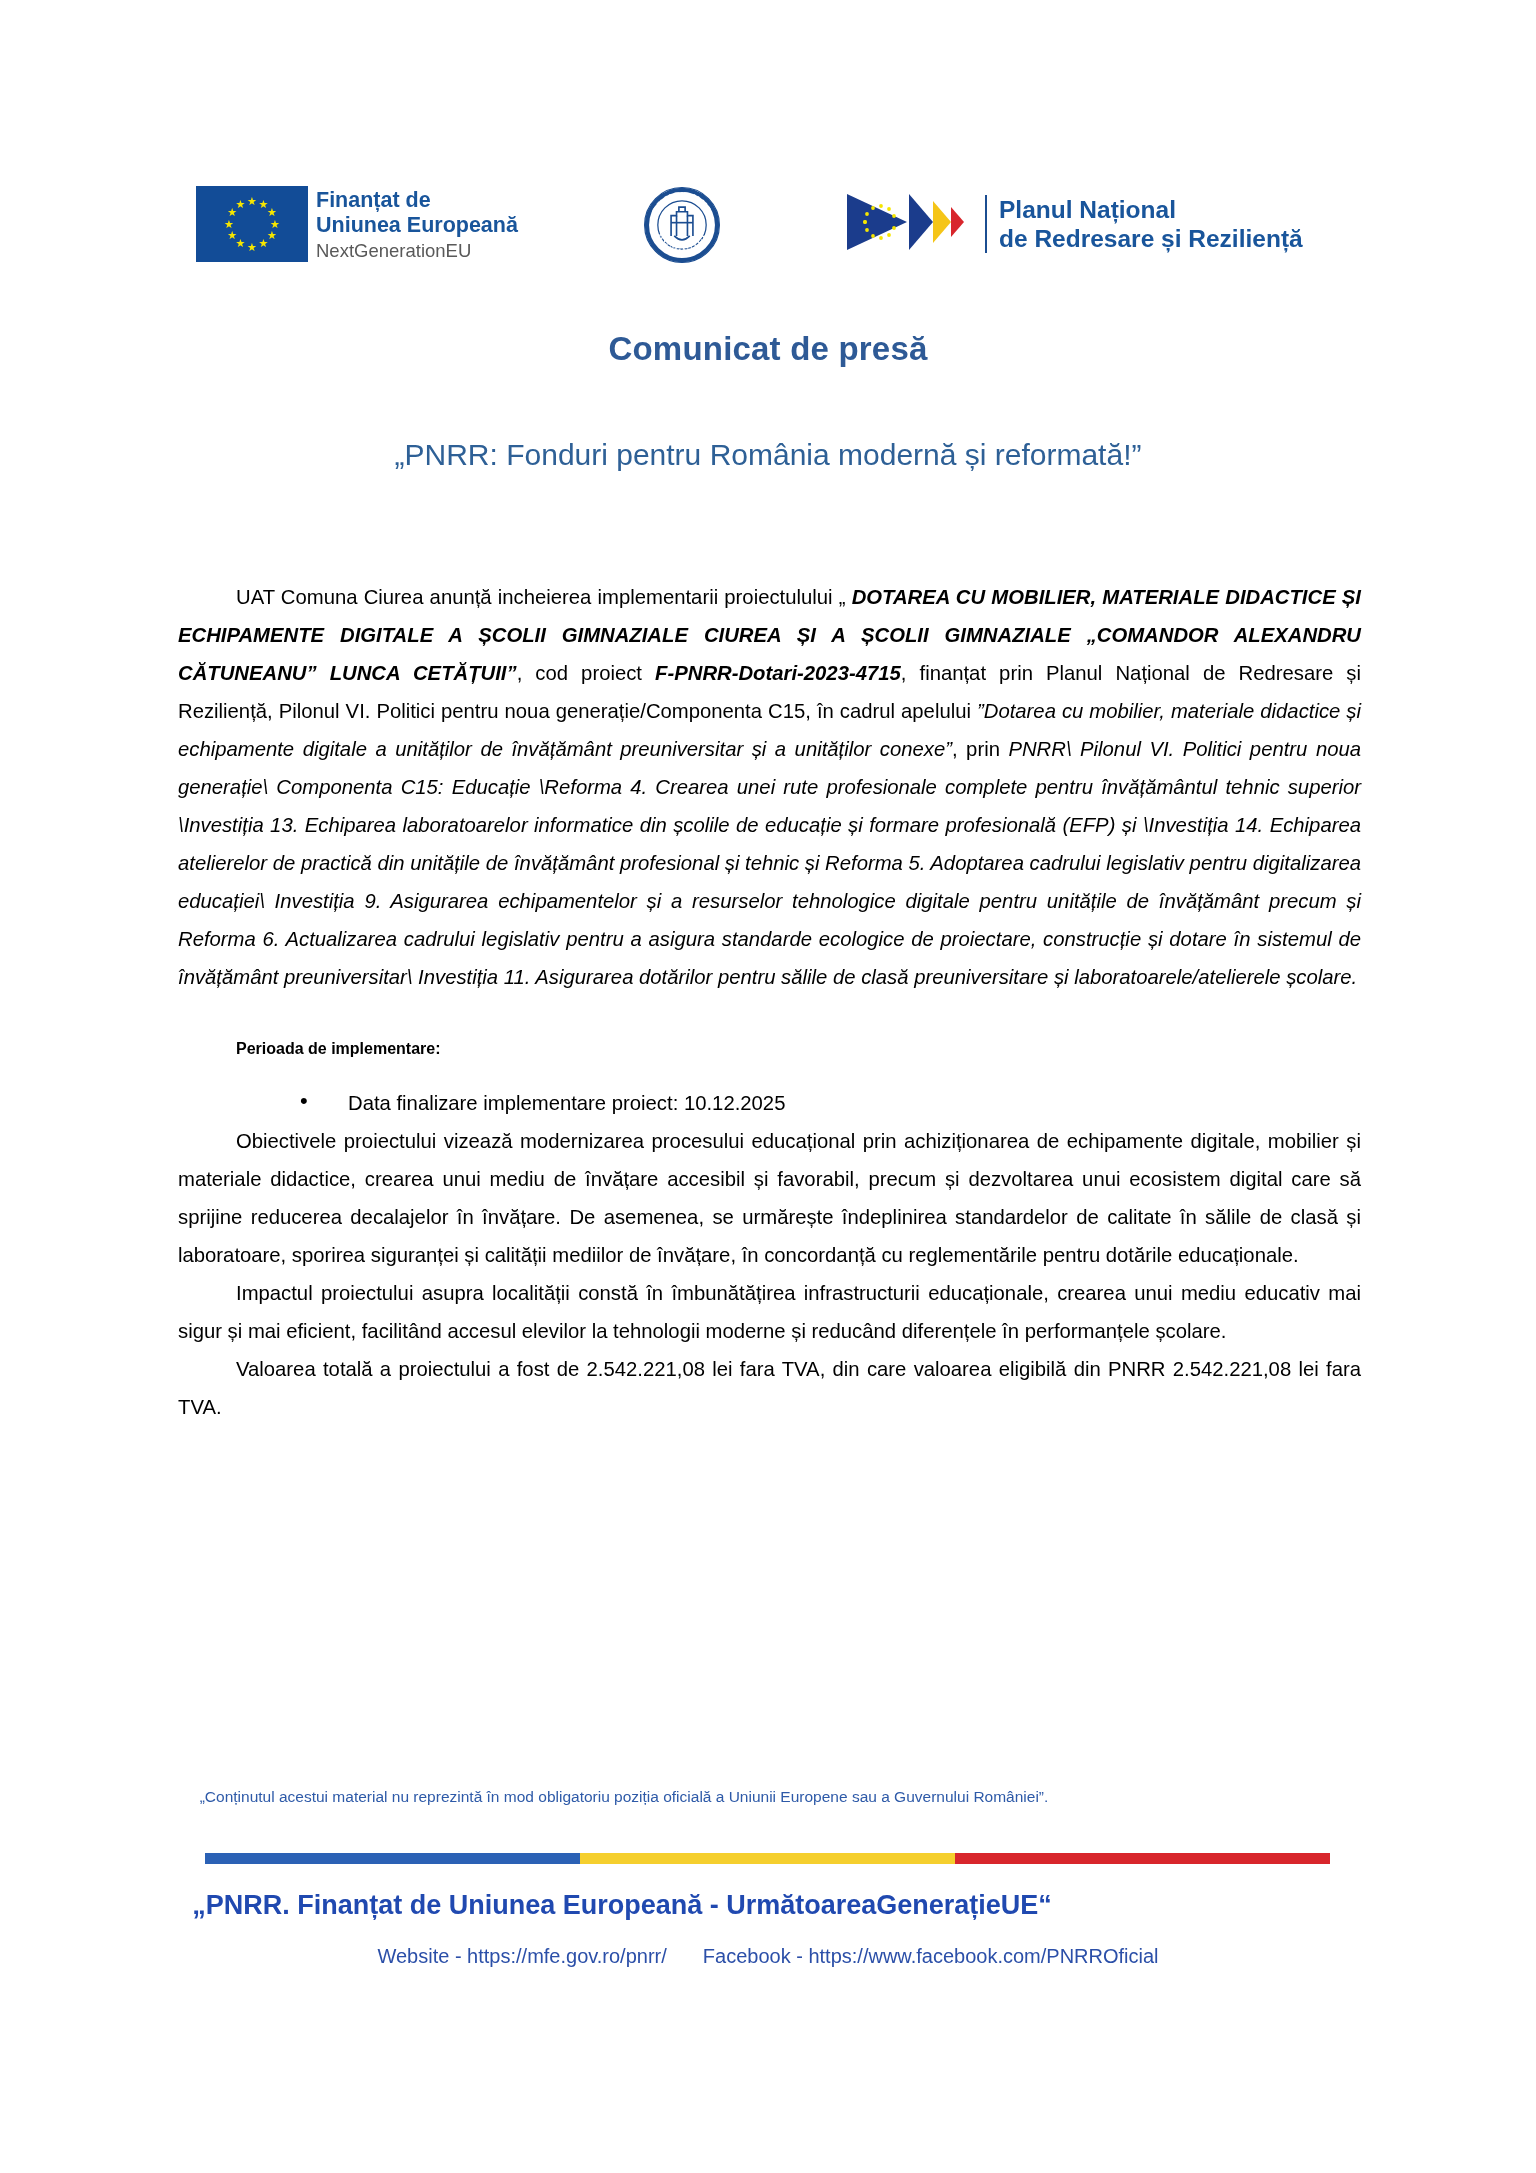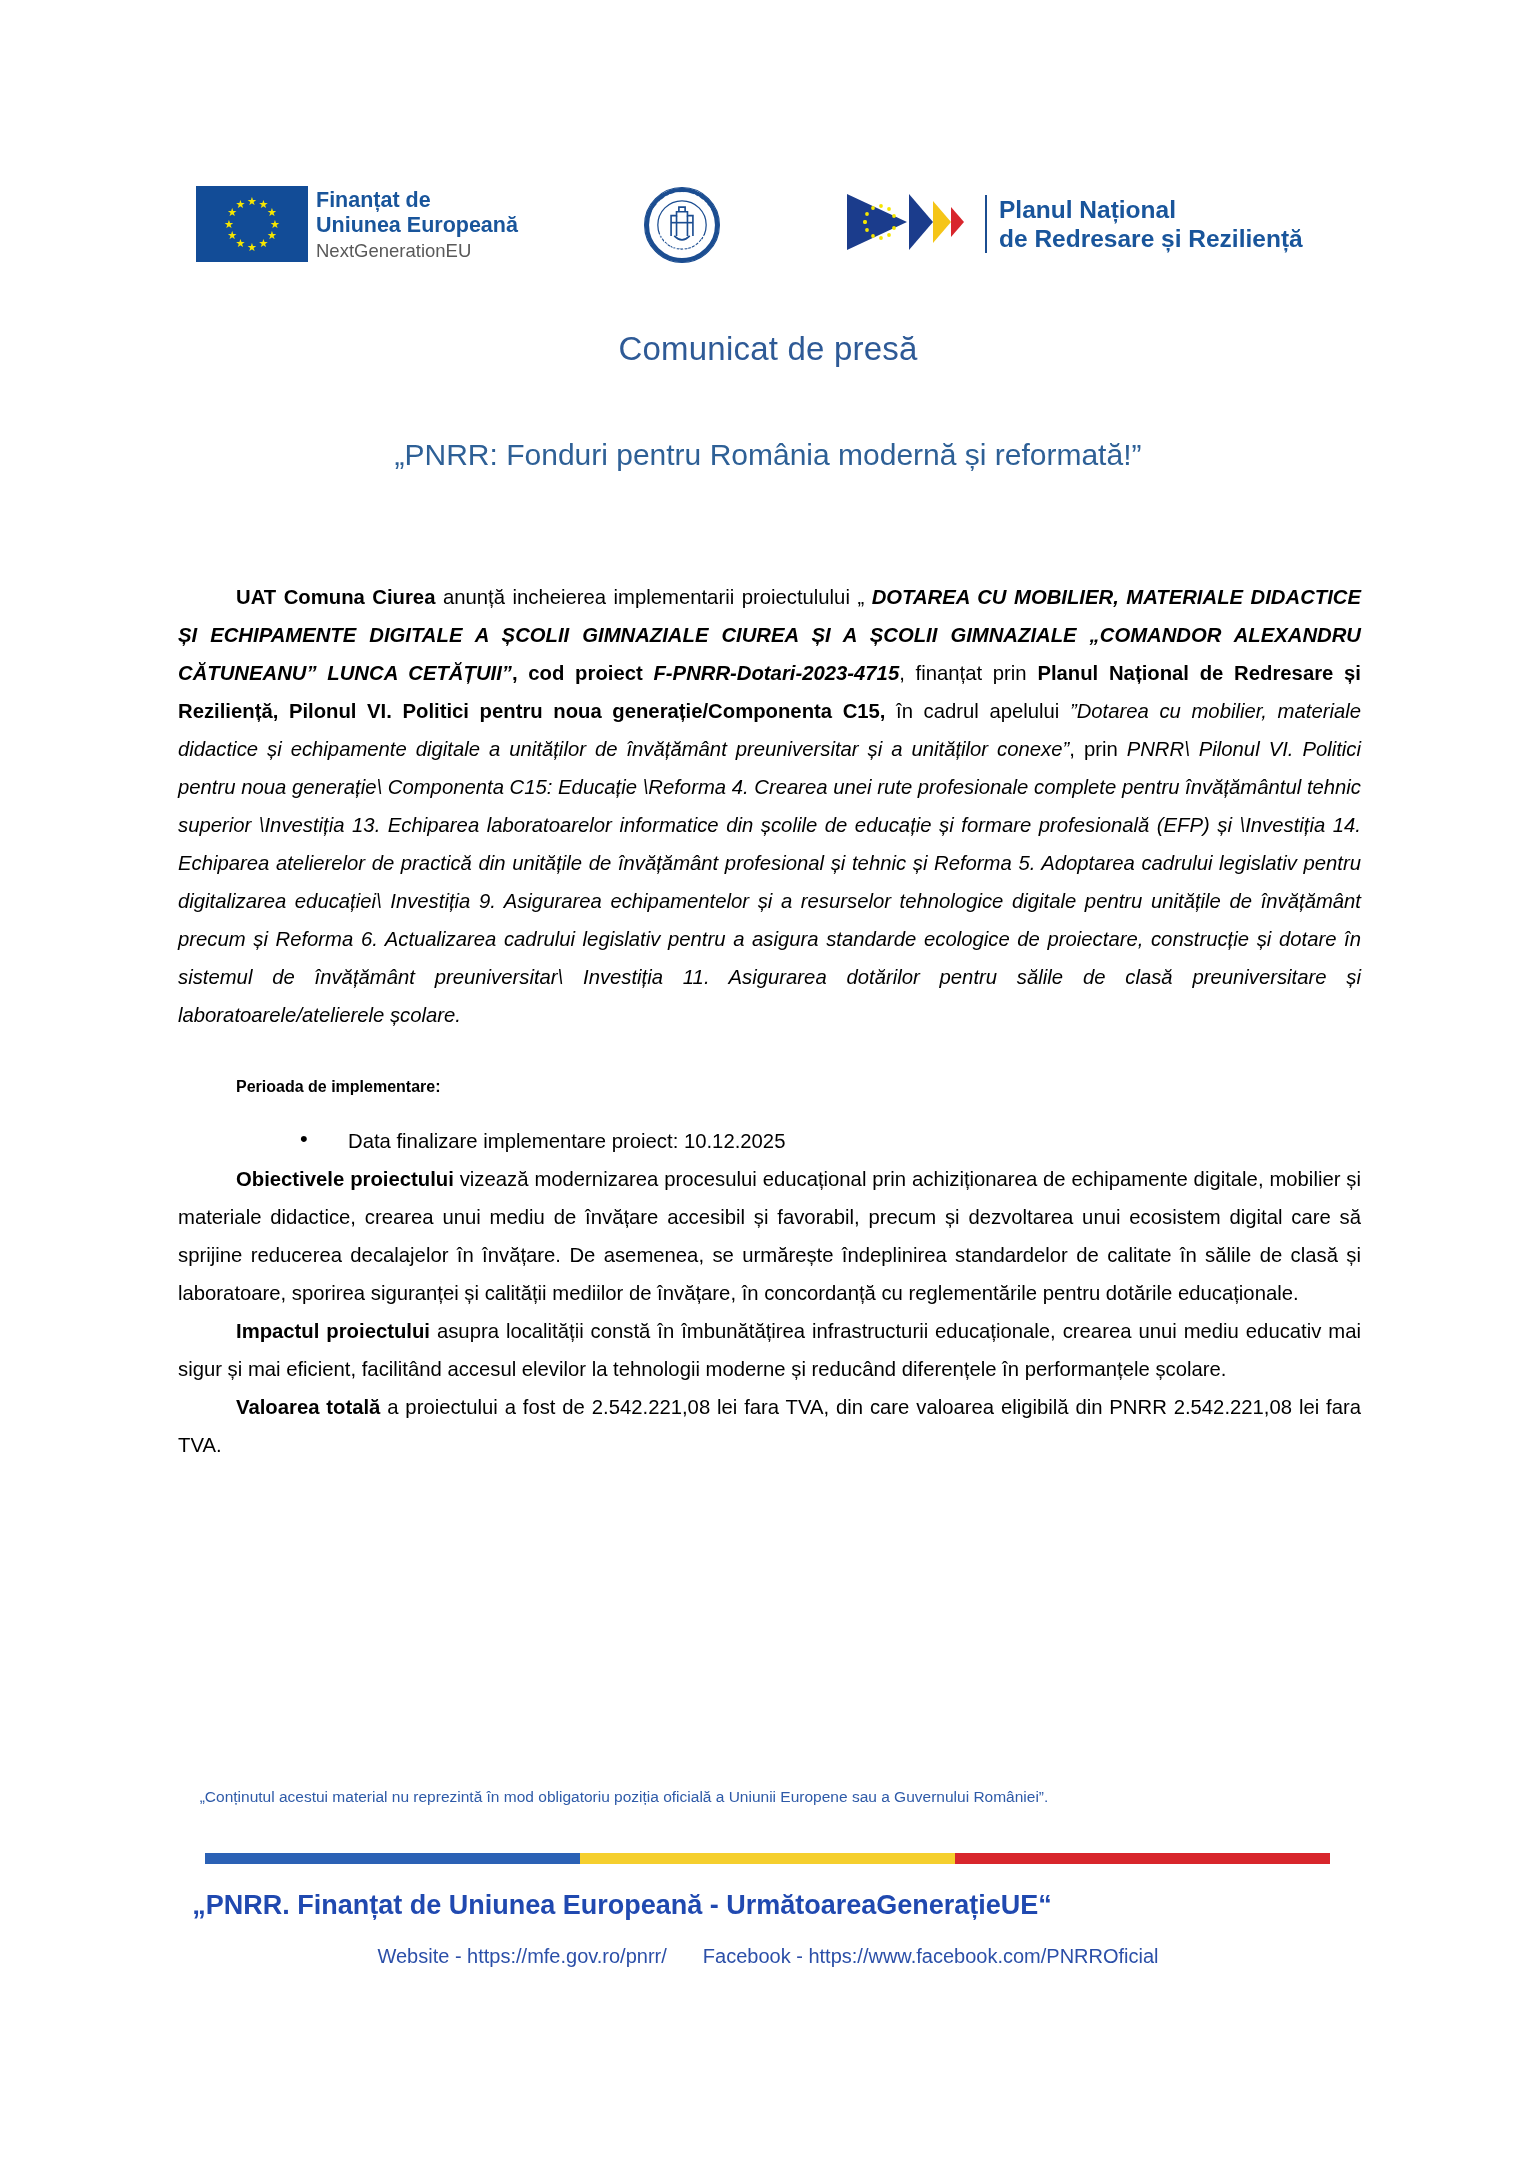--- a/index.html
+++ b/index.html
@@ -108,21 +108,21 @@
   }
 
   
   .doc-title {
     position: absolute;
     top: 330px;
     left: 0;
     width: 1536px;
     text-align: center;
     font-size: 33px;
-    font-weight: normal;
+    font-weight: bold;
     color: #2E5A96;
     letter-spacing: 0.2px;
   }
   .doc-subtitle {
     position: absolute;
     top: 438px;
     left: 0;
     width: 1536px;
     text-align: center;
     font-size: 30px;
@@ -137,21 +137,21 @@
     width: 1183px;
   }
   p.para {
     margin: 0;
     font-size: 20.3px;
     line-height: 38px;
     text-align: justify;
     text-justify: inter-word;
   }
   .indent { text-indent: 58px; }
-  .b { font-weight: bold; }
+  .b { font-weight: normal; }
   .i { font-style: italic; }
   .bi { font-weight: bold; font-style: italic; }
 
   .section-head {
     margin: 34px 0 16px 0;
     padding-left: 58px;
     font-size: 16px;
     font-weight: bold;
     line-height: 38px;
   }

